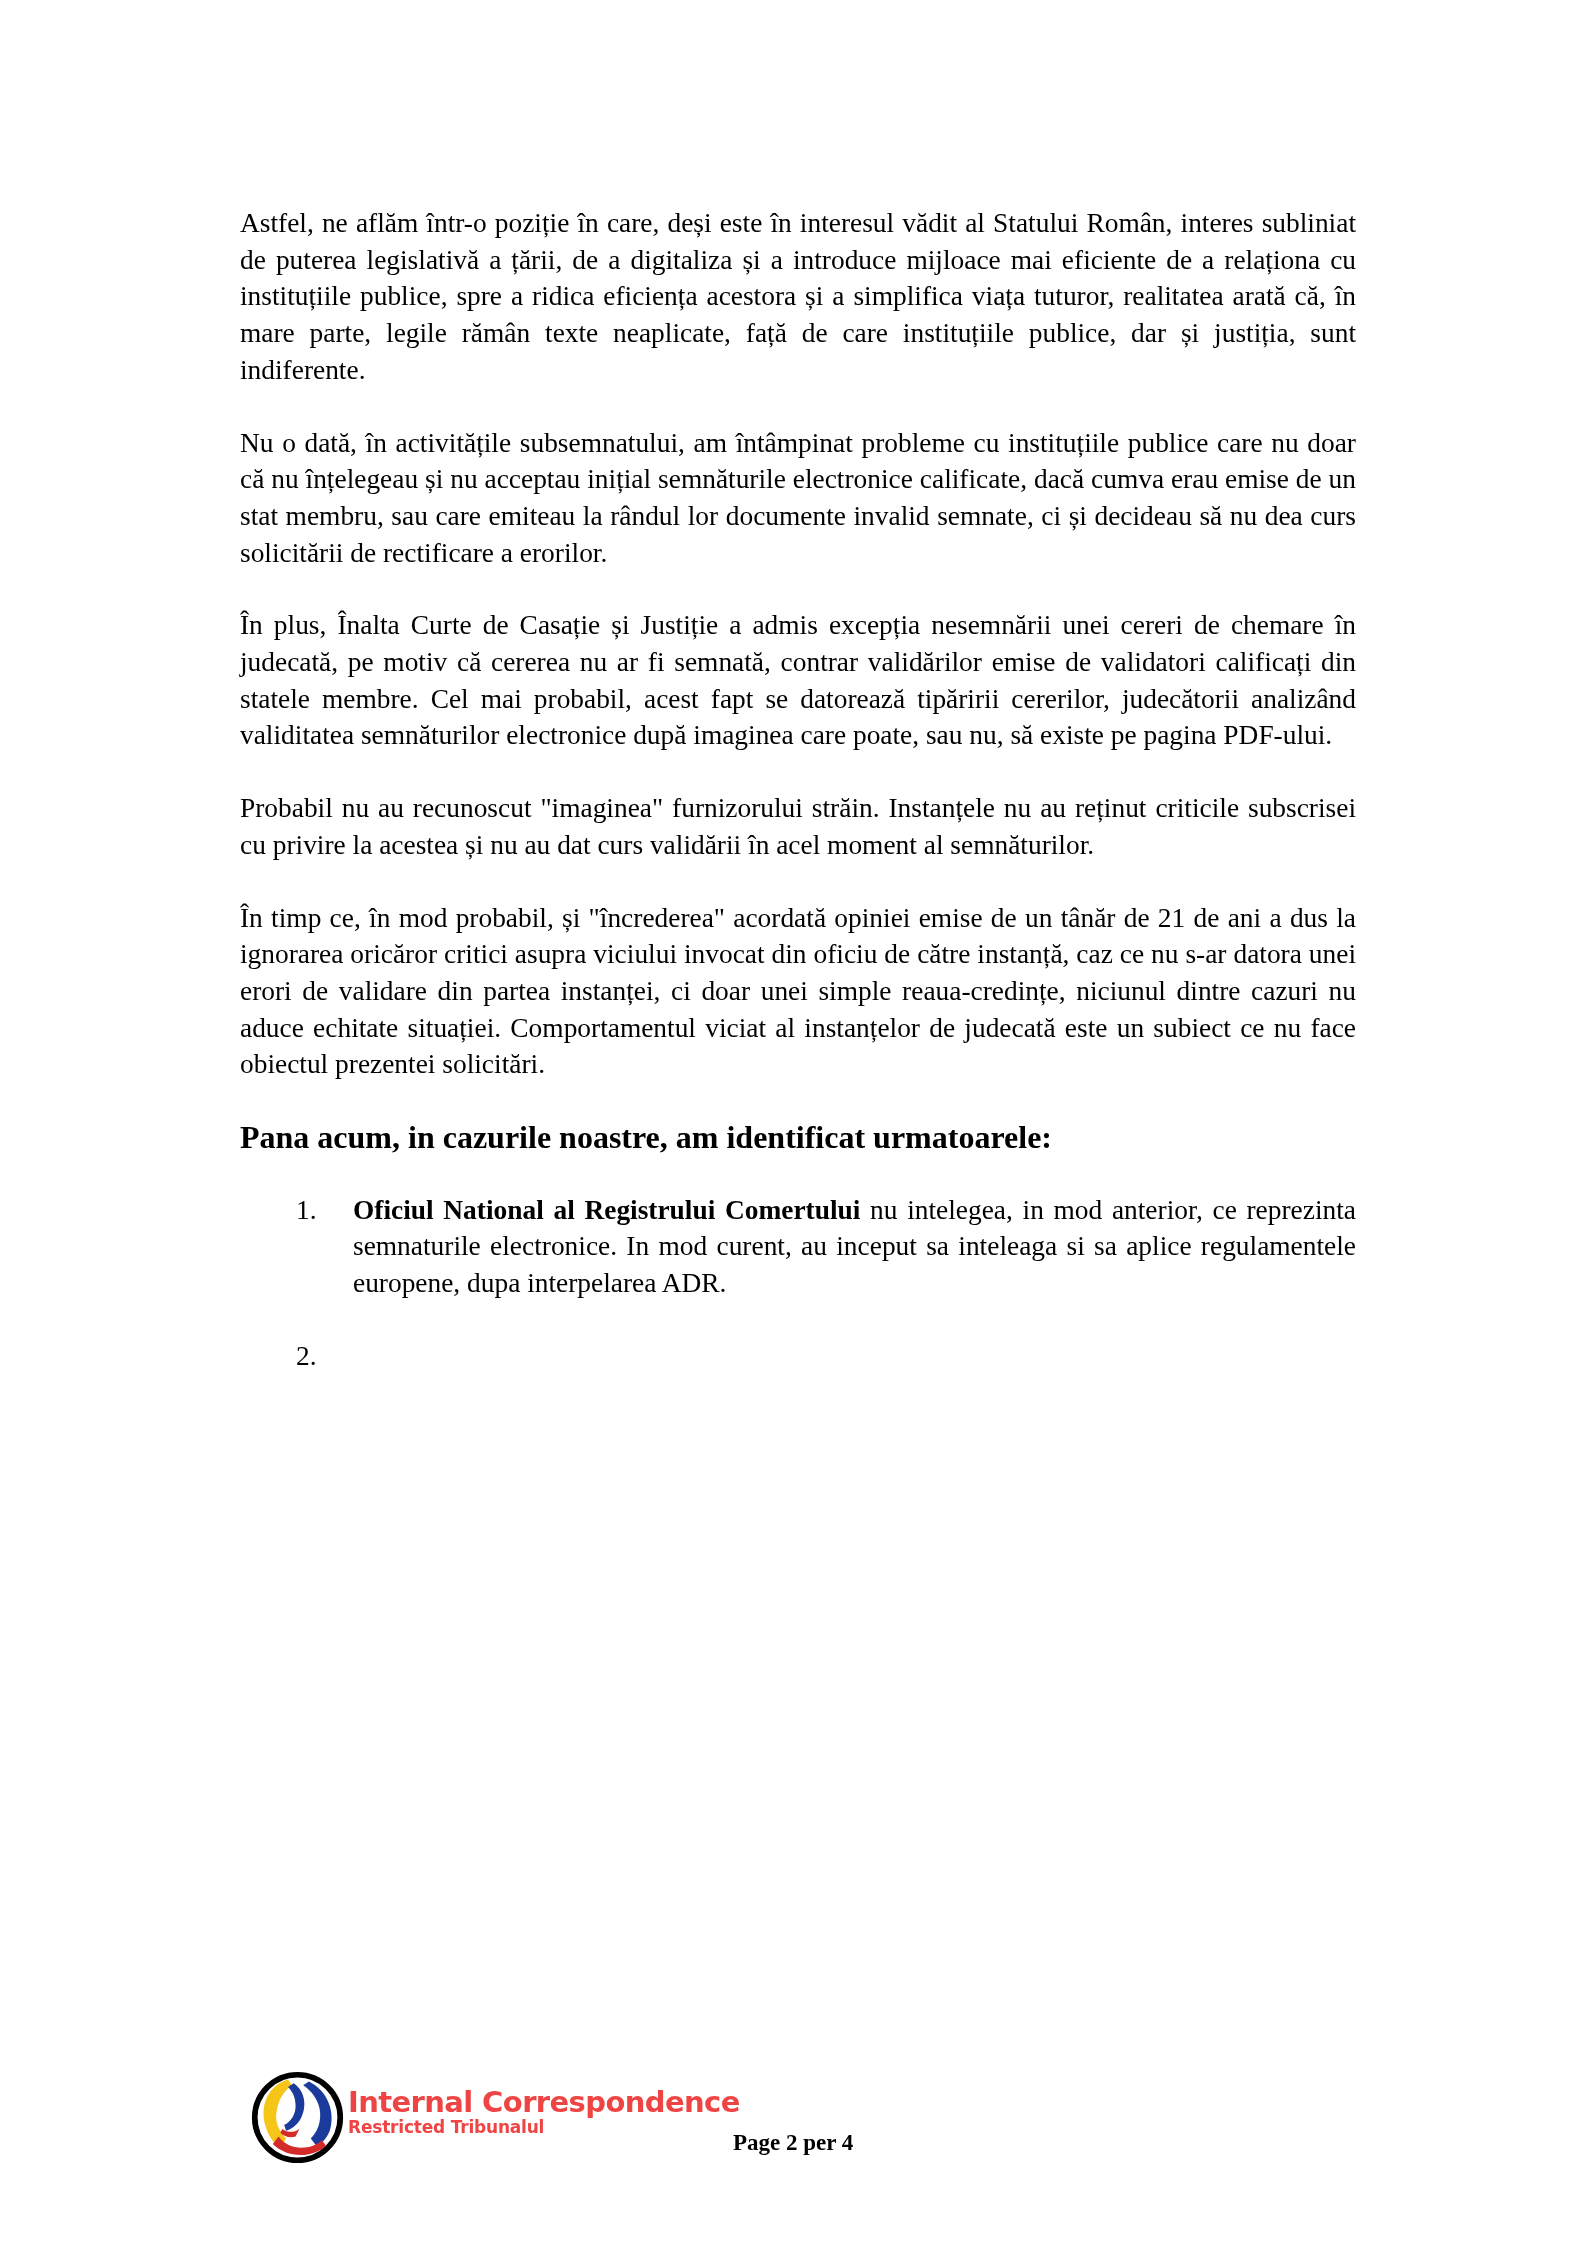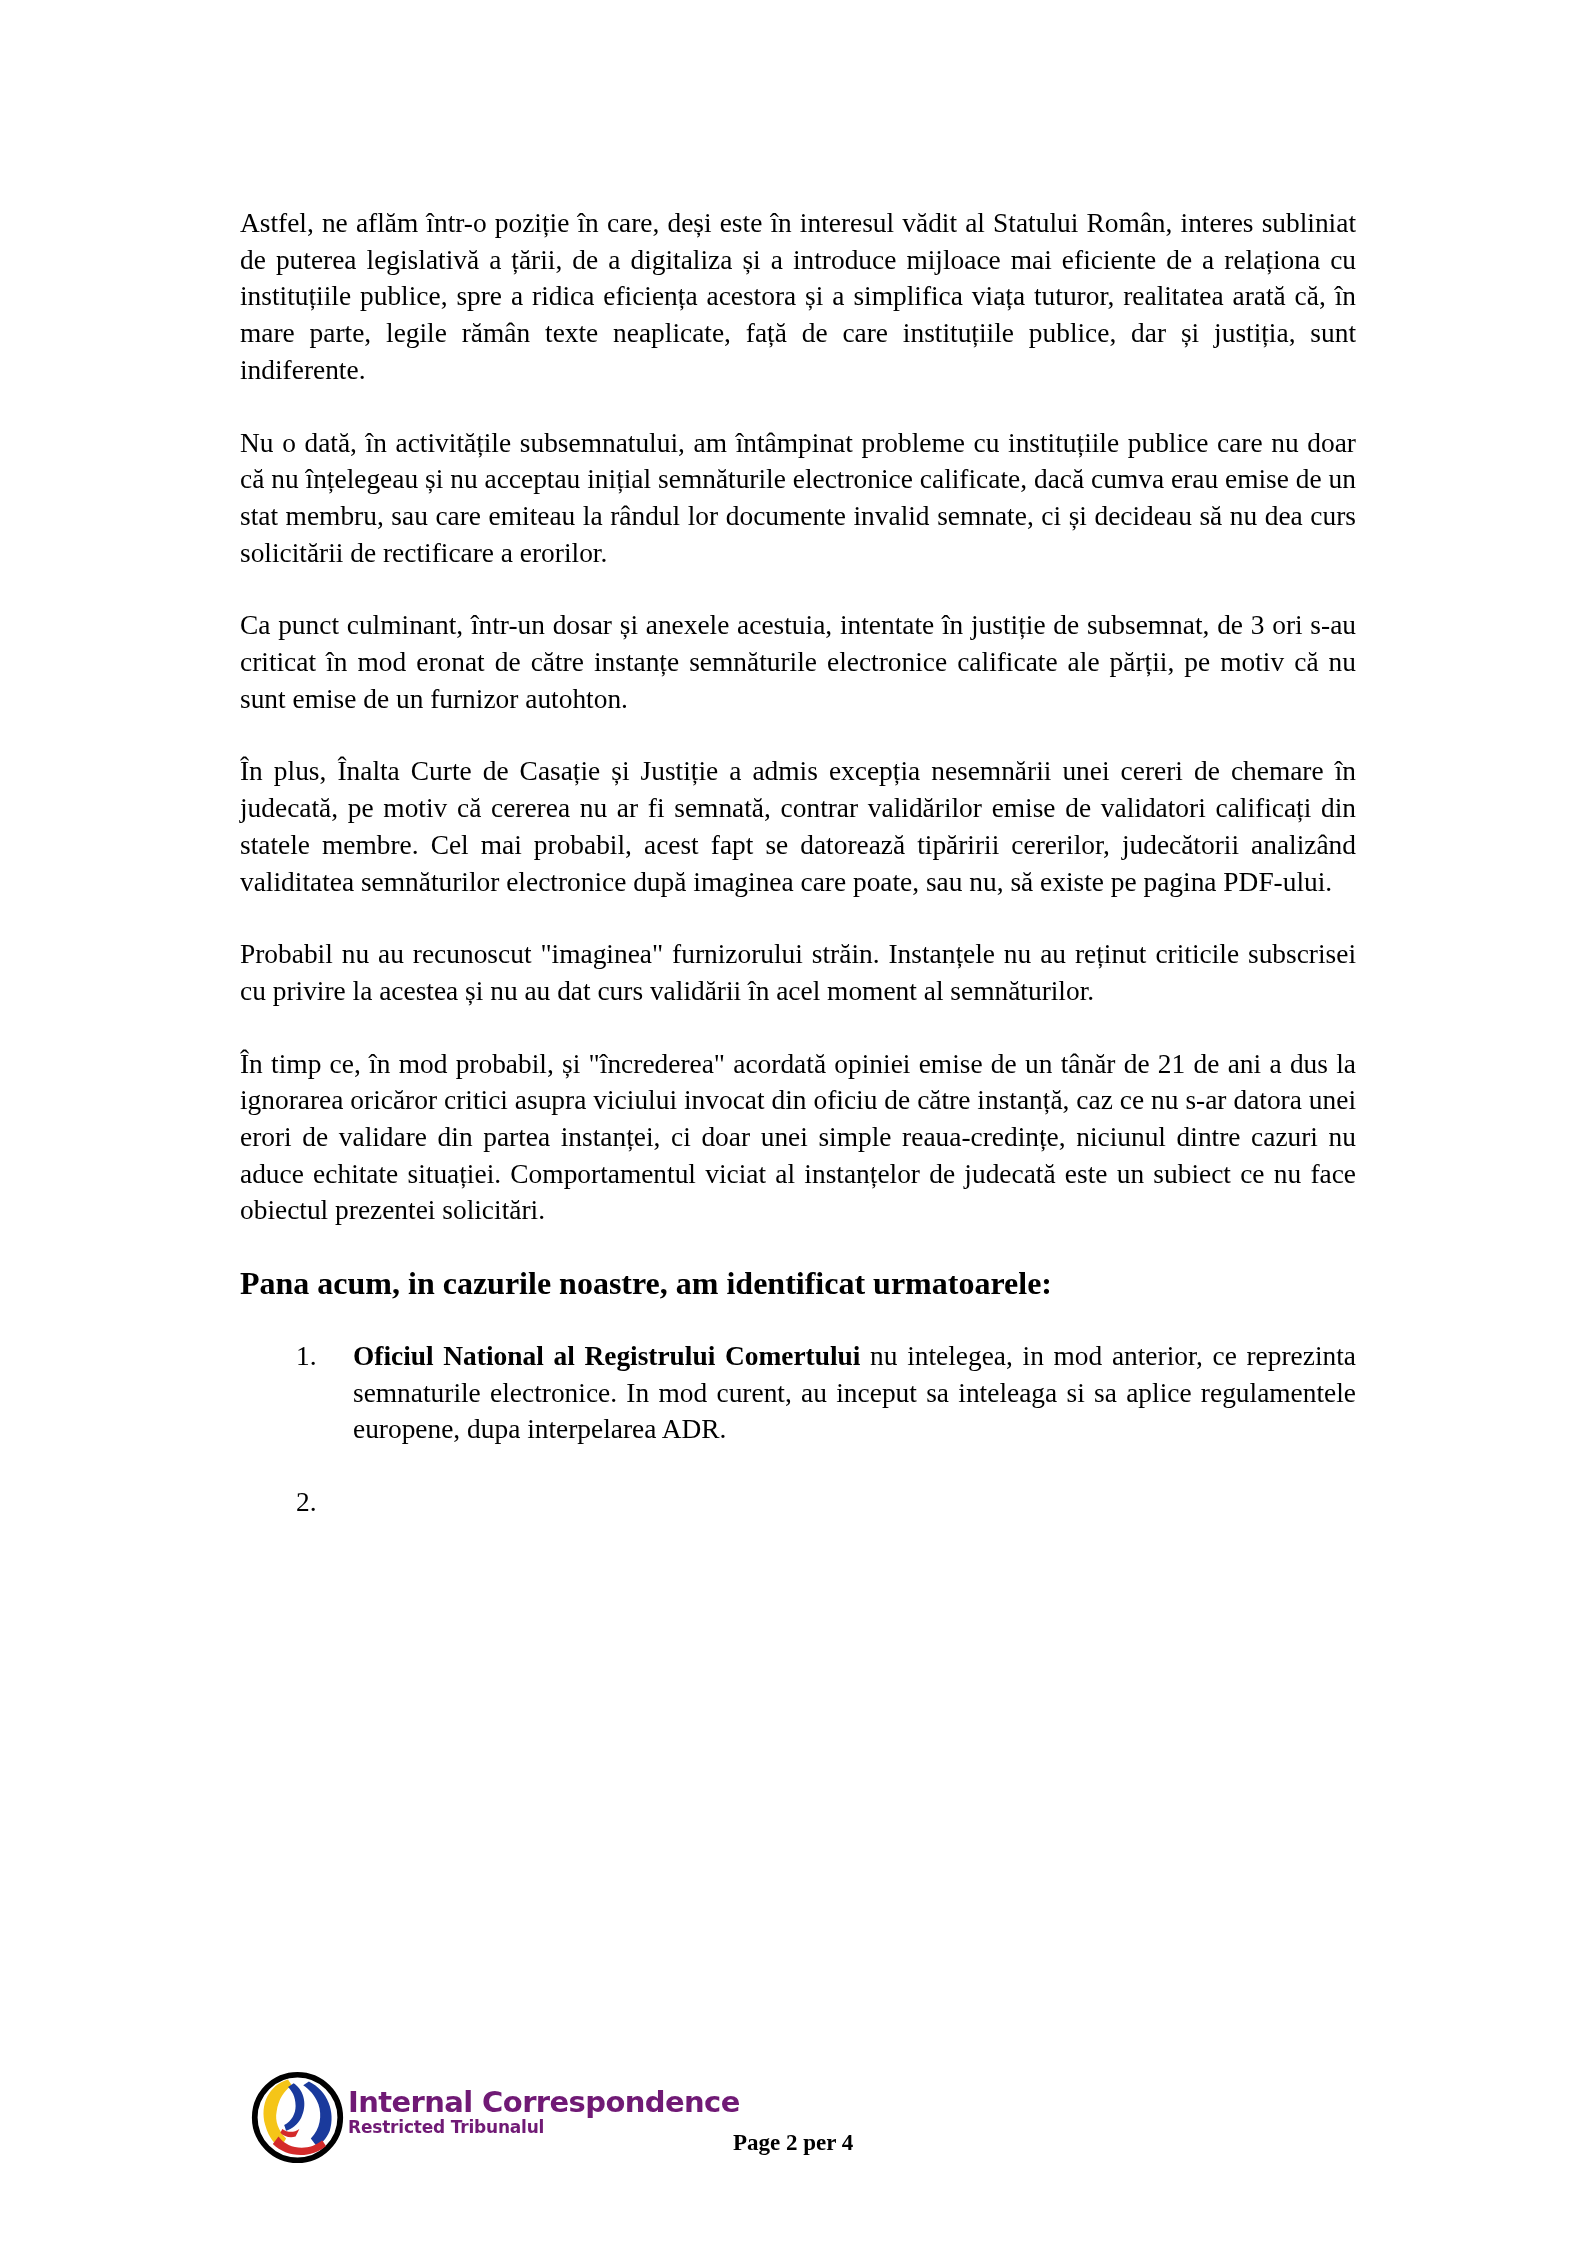--- a/index.html
+++ b/index.html
@@ -66,21 +66,21 @@
       left: 250px;
       top: 2070px;
       width: 95px;
       height: 95px;
     }
     .footer-brand {
       position: absolute;
       left: 348px;
       top: 2087px;
       font-family: "DejaVu Sans", "Liberation Sans", sans-serif;
-      color: #701a75;
+      color: #ef4444;
     }
     .brand-title {
       font-size: 29px;
       font-weight: bold;
       line-height: 31px;
       letter-spacing: -0.6px;
     }
     .brand-sub {
       font-size: 17px;
       font-weight: bold;
@@ -96,21 +96,20 @@
       font-family: "Liberation Serif", serif;
       font-weight: bold;
     }
   </style>
 </head>
 <body>
 
 <div class="page">
   <p class="para">Astfel, ne aflăm într-o poziție în care, deși este în interesul vădit al Statului Român, interes subliniat de puterea legislativă a țării, de a digitaliza și a introduce mijloace mai eficiente de a relaționa cu instituțiile publice, spre a ridica eficiența acestora și a simplifica viața tuturor, realitatea arată că, în mare parte, legile rămân texte neaplicate, față de care instituțiile publice, dar și justiția, sunt indiferente.</p>
   <p class="para">Nu o dată, în activitățile subsemnatului, am întâmpinat probleme cu instituțiile publice care nu doar că nu înțelegeau și nu acceptau inițial semnăturile electronice calificate, dacă cumva erau emise de un stat membru, sau care emiteau la rândul lor documente invalid semnate, ci și decideau să nu dea curs solicitării de rectificare a erorilor.</p>
-  <p class="para">Ca punct culminant, într-un dosar și anexele acestuia, intentate în justiție de subsemnat, de 3 ori s-au criticat în mod eronat de către instanțe semnăturile electronice calificate ale părții, pe motiv că nu sunt emise de un furnizor autohton.</p>
   <p class="para">În plus, Înalta Curte de Casație și Justiție a admis excepția nesemnării unei cereri de chemare în judecată, pe motiv că cererea nu ar fi semnată, contrar validărilor emise de validatori calificați din statele membre. Cel mai probabil, acest fapt se datorează tipăririi cererilor, judecătorii analizând validitatea semnăturilor electronice după imaginea care poate, sau nu, să existe pe pagina PDF-ului.</p>
   <p class="para">Probabil nu au recunoscut "imaginea" furnizorului străin. Instanțele nu au reținut criticile subscrisei cu privire la acestea și nu au dat curs validării în acel moment al semnăturilor.</p>
   <p class="para">În timp ce, în mod probabil, și "încrederea" acordată opiniei emise de un tânăr de 21 de ani a dus la ignorarea oricăror critici asupra viciului invocat din oficiu de către instanță, caz ce nu s-ar datora unei erori de validare din partea instanței, ci doar unei simple reaua-credințe, niciunul dintre cazuri nu aduce echitate situației. Comportamentul viciat al instanțelor de judecată este un subiect ce nu face obiectul prezentei solicitări.</p>
 
   <div class="heading">Pana acum, in cazurile noastre, am identificat urmatoarele:</div>
 
   <ol class="list">
     <li class="list-item">
       <span class="list-num">1.</span>
       <p><span class="bold">Oficiul National al Registrului Comertului</span><span> nu intelegea, in mod anterior, ce reprezinta semnaturile electronice. In mod curent, au inceput sa inteleaga si sa aplice regulamentele europene, dupa interpelarea ADR.</span></p>

